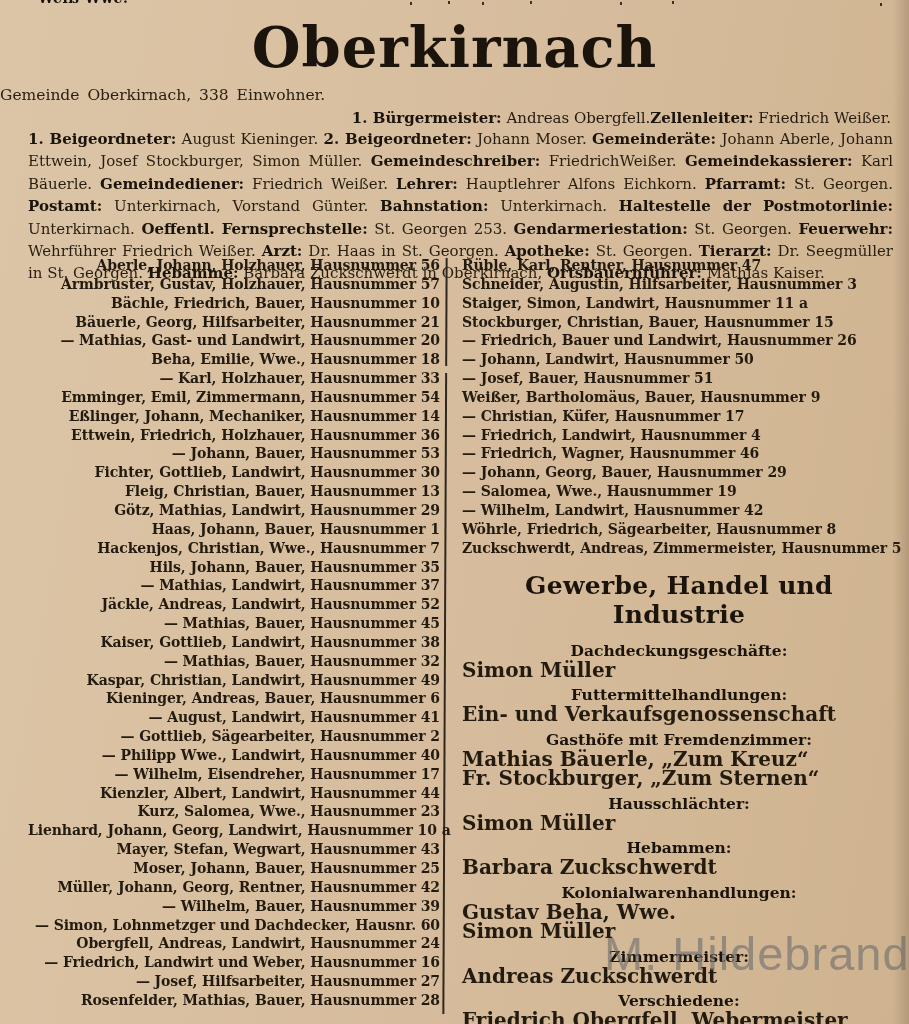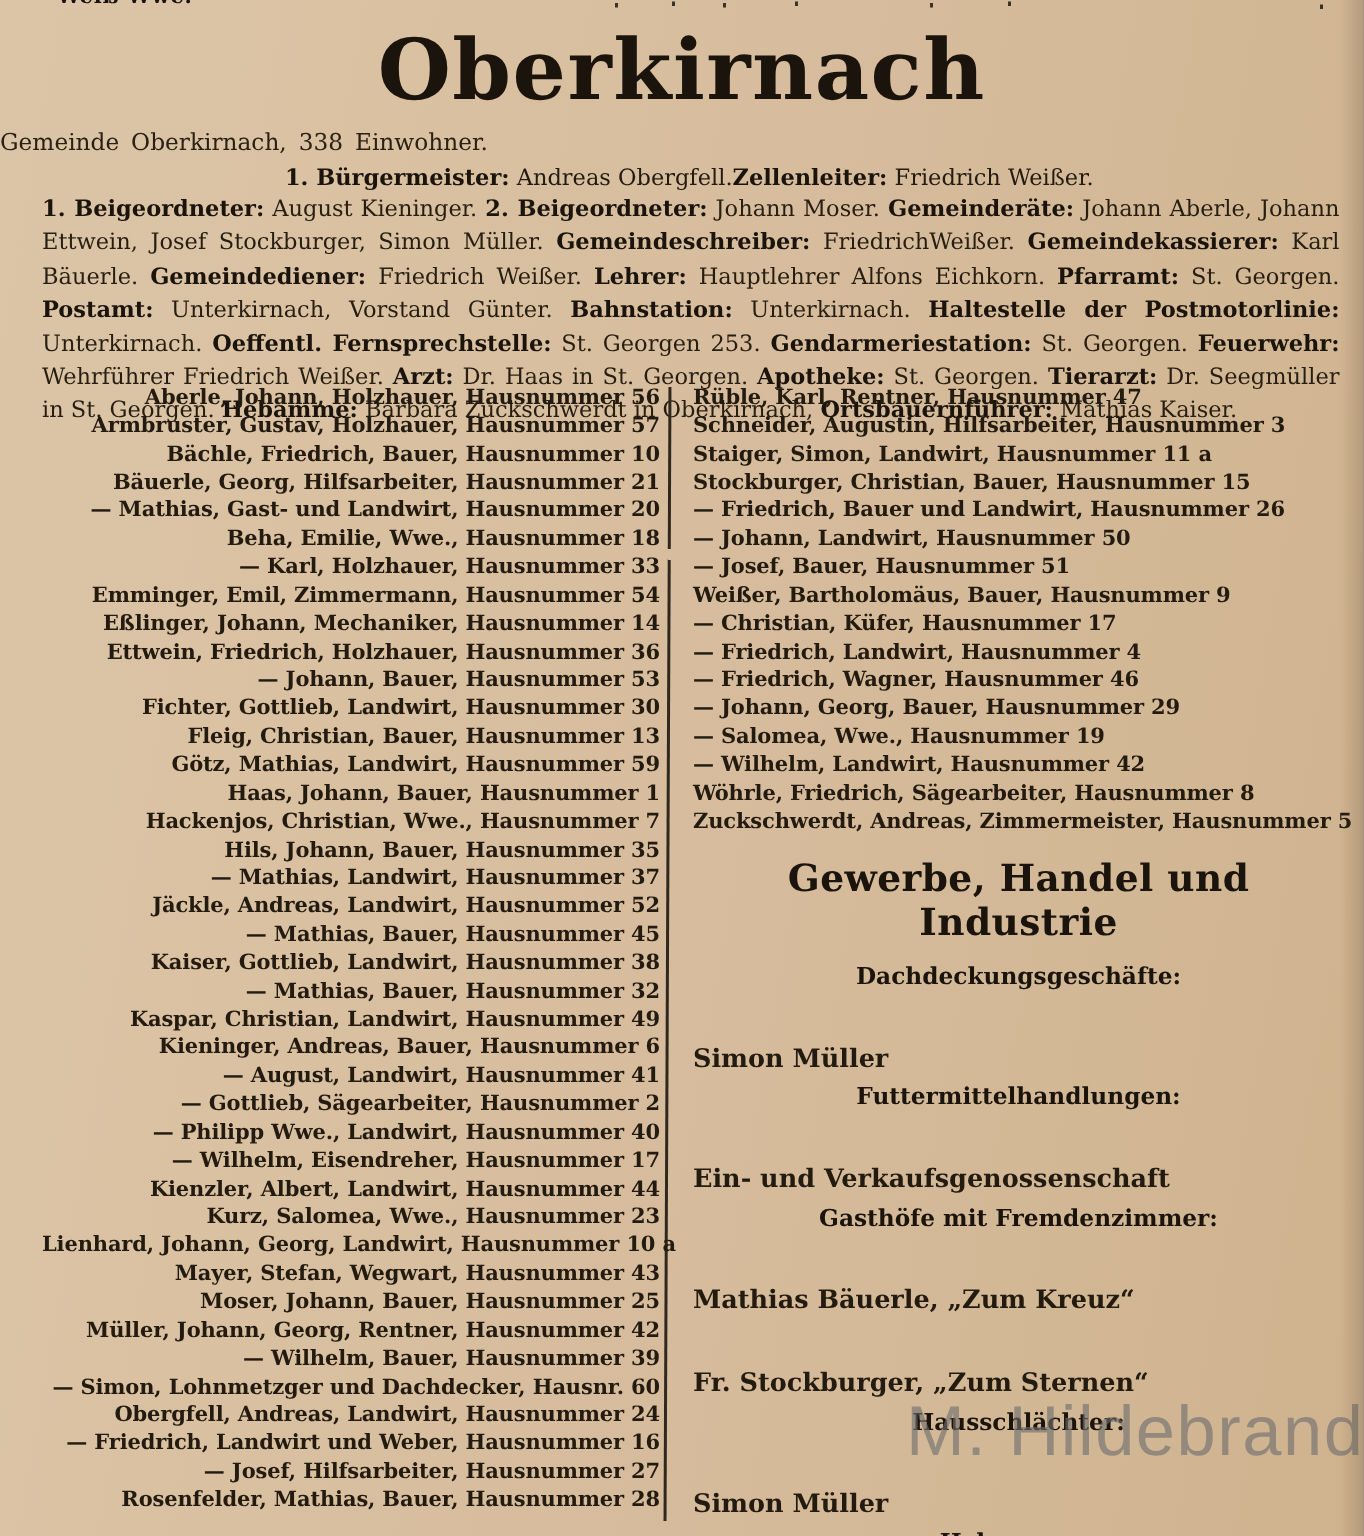--- a/index.html
+++ b/index.html
@@ -24,21 +24,21 @@
   .title {
     position:absolute; top:14px; left:0; width:100%;
     text-align:center; font-size:56px; font-weight:bold; letter-spacing:1px; color:#1b140c;
   }
   .subtitle {
     position:absolute; top:86px; left:0; width:100%;
     text-align:left; font-size:15.5px; color:#2a2114; word-spacing:3px;
   }
   .line1 {
     position:absolute; top:108px; left:28px; right:18px;
-    display:flex; justify-content:center; font-size:15px; line-height:20px;
+    display:flex; justify-content:flex-end; font-size:15px; line-height:20px;
   }
   .officials {
     position:absolute; top:128px; left:28px; right:16px;
     font-size:15px; line-height:22.4px; text-align:justify; color:#271e11;
   }
   .lbl { font-weight:bold; color:#1b140c; }
 
   .col-left  { position:absolute; top:256px; left:28px;  width:412px;text-align:right; }
   .col-right { position:absolute; top:256px; left:462px; width:434px; }
   .divider {
@@ -52,21 +52,21 @@
   }
   .gewerbe-heading {
     margin-top:13px; margin-bottom:12px; text-align:center;
     font-size:25px; font-weight:bold; letter-spacing:.3px; color:#1b140c;
   }
   .gw-cat {
     margin-top:5px; text-align:center; font-size:15.5px; font-weight:bold; color:#1b140c;
     line-height:20px;
   }
   .gw-entry {
-    font-size:17px; font-weight:bold; line-height:19.5px; white-space:nowrap; color:#241b10;margin-top:36px;
+    font-size:20px; font-weight:bold; line-height:19.5px; white-space:nowrap; color:#241b10;
   }
   .watermark {
     position:absolute; top:926px; left:604px;
     font-family:"Liberation Sans", sans-serif; font-size:47px; font-weight:normal;
     color:var(--watermark); opacity:.62; letter-spacing:1px; white-space:nowrap;
   }
 </style>
 </head>
 <body>
 
@@ -96,21 +96,21 @@
       <div class="dir-entry">Bäuerle, Georg, Hilfsarbeiter, Hausnummer 21</div>
       <div class="dir-entry">—  Mathias, Gast- und Landwirt, Hausnummer 20</div>
       <div class="dir-entry">Beha, Emilie, Wwe., Hausnummer 18</div>
       <div class="dir-entry">—  Karl, Holzhauer, Hausnummer 33</div>
       <div class="dir-entry">Emminger, Emil, Zimmermann, Hausnummer 54</div>
       <div class="dir-entry">Eßlinger, Johann, Mechaniker, Hausnummer 14</div>
       <div class="dir-entry">Ettwein, Friedrich, Holzhauer, Hausnummer 36</div>
       <div class="dir-entry">—  Johann, Bauer, Hausnummer 53</div>
       <div class="dir-entry">Fichter, Gottlieb, Landwirt, Hausnummer 30</div>
       <div class="dir-entry">Fleig, Christian, Bauer, Hausnummer 13</div>
-      <div class="dir-entry">Götz, Mathias, Landwirt, Hausnummer 59</div>
+      <div class="dir-entry">Götz, Mathias, Landwirt, Hausnummer 29</div>
       <div class="dir-entry">Haas, Johann, Bauer, Hausnummer 1</div>
       <div class="dir-entry">Hackenjos, Christian, Wwe., Hausnummer 7</div>
       <div class="dir-entry">Hils, Johann, Bauer, Hausnummer 35</div>
       <div class="dir-entry">—  Mathias, Landwirt, Hausnummer 37</div>
       <div class="dir-entry">Jäckle, Andreas, Landwirt, Hausnummer 52</div>
       <div class="dir-entry">—  Mathias, Bauer, Hausnummer 45</div>
       <div class="dir-entry">Kaiser, Gottlieb, Landwirt, Hausnummer 38</div>
       <div class="dir-entry">—  Mathias, Bauer, Hausnummer 32</div>
       <div class="dir-entry">Kaspar, Christian, Landwirt, Hausnummer 49</div>
       <div class="dir-entry">Kieninger, Andreas, Bauer, Hausnummer 6</div>

